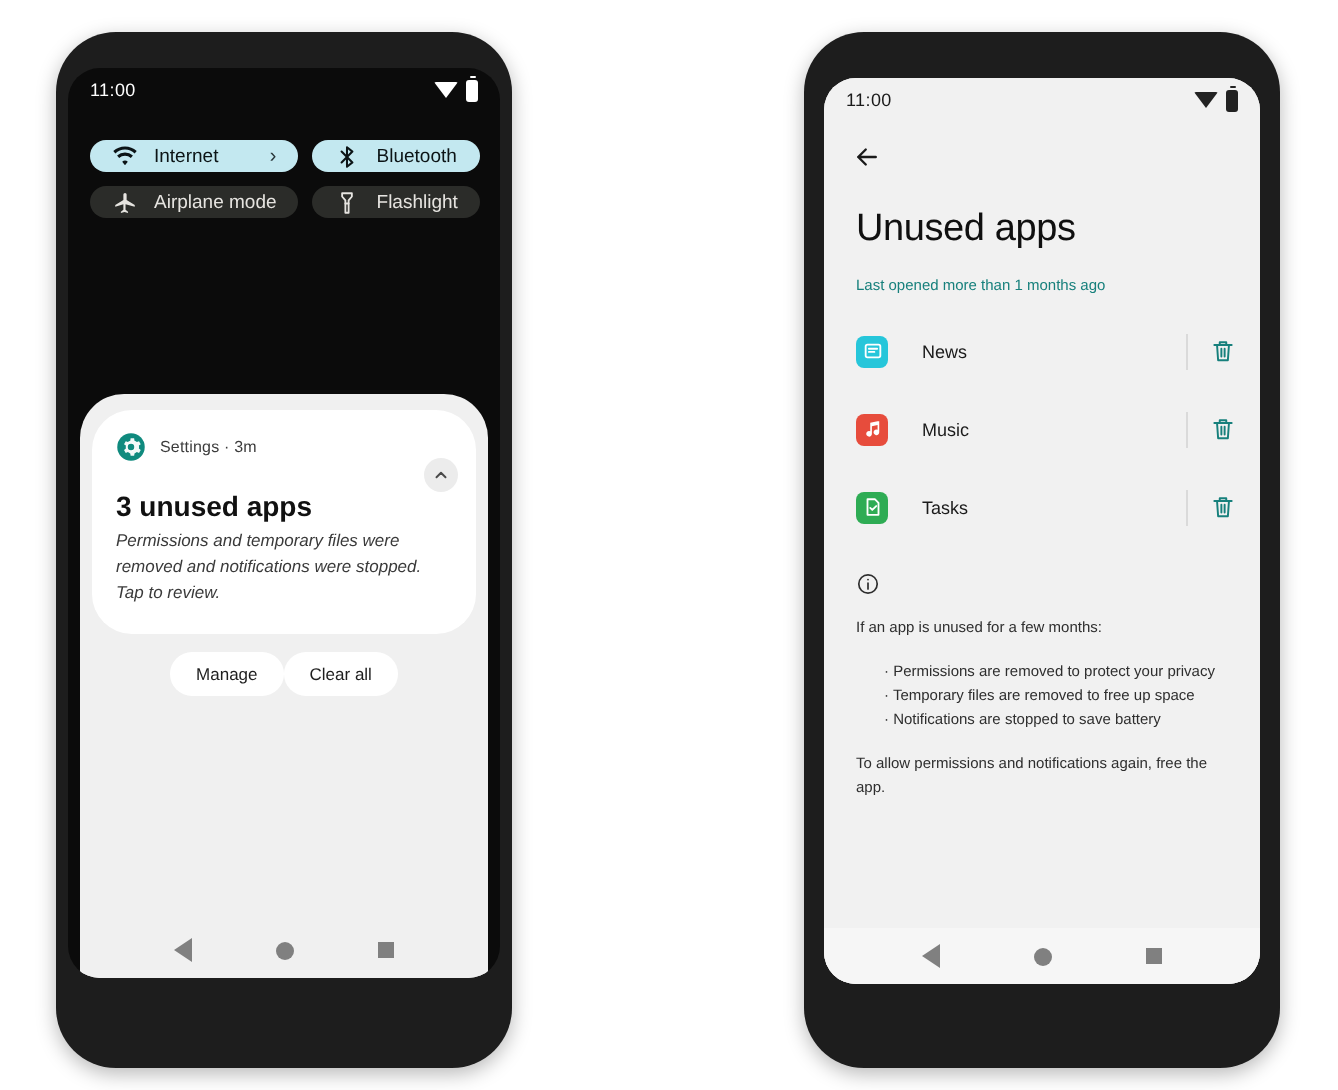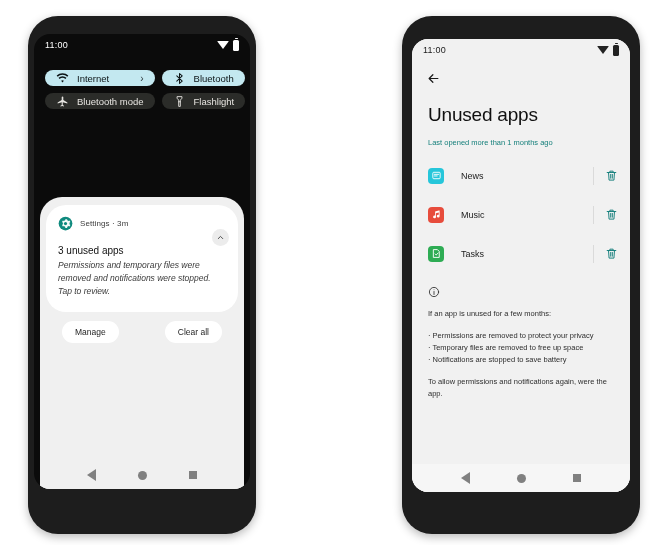--- a/index.html
+++ b/index.html
@@ -118,34 +118,34 @@
     position: relative;
   }
   .notif-head {
     display: flex;
     align-items: center;
     gap: 7px;
     margin-bottom: 4px;
   }
   .gear-wrap { width: 15px; height: 15px; flex: 0 0 15px; }
   .notif-app { font-size: 8px; color: #3c3c3c; letter-spacing: 0.1px; }
-  .notif-title { font-size: 10px; color: #111111; margin: 14px 0 3px 0; }
+  .notif-title { font-size: 14px; color: #111111; margin: 14px 0 3px 0; font-weight: bold; }
   .notif-body { font-size: 8.5px; color: #3a3a3a; line-height: 1.55; max-width: 158px; font-style: italic; }
   .collapse-btn {
     position: absolute;
     right: 9px; top: 24px;
     width: 17px; height: 17px;
     border-radius: 50%;
     background: #ececec;
     display: flex; align-items: center; justify-content: center;
     cursor: pointer;
   }
   .notif-actions {
     display: flex;
-    justify-content: space-between;
+    justify-content: center;
     padding: 9px 22px 0 22px;
   }
   .pill-btn {
     background: #ffffff;
     border-radius: 14px;
     font-size: 8.5px;
     color: #1f1f1f;
     padding: 6px 13px;
     cursor: pointer;
     border: none;
@@ -229,21 +229,21 @@
   .trash-btn { width: 13px; height: 13px; cursor: pointer; display:block; }
 
   .info-sect { padding: 13px 16px 0 16px; }
   .info-ic { width: 12px; height: 12px; display:block; }
   .info-p {
     font-size: 7.5px;
     color: #2e2e2e;
     line-height: 1.6;
     margin: 10px 0 0 0;
   }
-  .info-list { margin: 10px 0 0 0; }
+  .info-list { margin: 10px 0 0 14px; }
   .info-li { font-size: 7.5px; color: #2e2e2e; line-height: 1.6; }
 </style>
 </head>
 <body>
 
 <div class="phone" id="phone-left">
   <div class="phone-inner">
 
     <div class="statusbar sb-dark">
       <span class="clock">11:00</span>
@@ -267,21 +267,21 @@
         <svg class="qs-ic" viewBox="0 0 24 24" fill="none" stroke="currentColor" stroke-width="1.9" stroke-linecap="round" stroke-linejoin="round">
           <path d="M7 7l10 10-5 4V3l5 4L7 17"></path>
         </svg>
         <span class="qs-label">Bluetooth</span>
       </div>
 
       <div class="qs-tile off">
         <svg class="qs-ic" viewBox="0 0 24 24" fill="currentColor">
           <path d="M21 15.5v-1.6l-7.5-4.6V4.2a1.5 1.5 0 10-3 0v5.1L3 13.9v1.6l7.5-2.3v5.1L8.2 20v1.3l3.3-.9 3.3.9V20l-2.3-1.7v-5.1L21 15.5z"></path>
         </svg>
-        <span class="qs-label">Bluetooth mode</span>
+        <span class="qs-label">Airplane mode</span>
       </div>
 
       <div class="qs-tile off">
         <svg class="qs-ic" viewBox="0 0 24 24" fill="none" stroke="currentColor" stroke-width="1.7" stroke-linejoin="round">
           <path d="M7.5 3h9v3l-3 3.5V21h-3V9.5L7.5 6z"></path>
           <path d="M10.5 12.5h3" stroke-linecap="round"></path>
         </svg>
         <span class="qs-label">Flashlight</span>
       </div>
 
@@ -400,21 +400,21 @@
         </svg>
 
         <p class="info-p">If an app is unused for a few months:</p>
 
         <div class="info-list">
           <div class="info-li">· Permissions are removed to protect your privacy</div>
           <div class="info-li">· Temporary files are removed to free up space</div>
           <div class="info-li">· Notifications are stopped to save battery</div>
         </div>
 
-        <p class="info-p">To allow permissions and notifications again, were the app.</p>
+        <p class="info-p">To allow permissions and notifications again, free the app.</p>
       </div>
 
       <div class="navbar light-nav">
         <span class="nav-back"></span>
         <span class="nav-home"></span>
         <span class="nav-recent"></span>
       </div>
 
     </div>
   </div>

